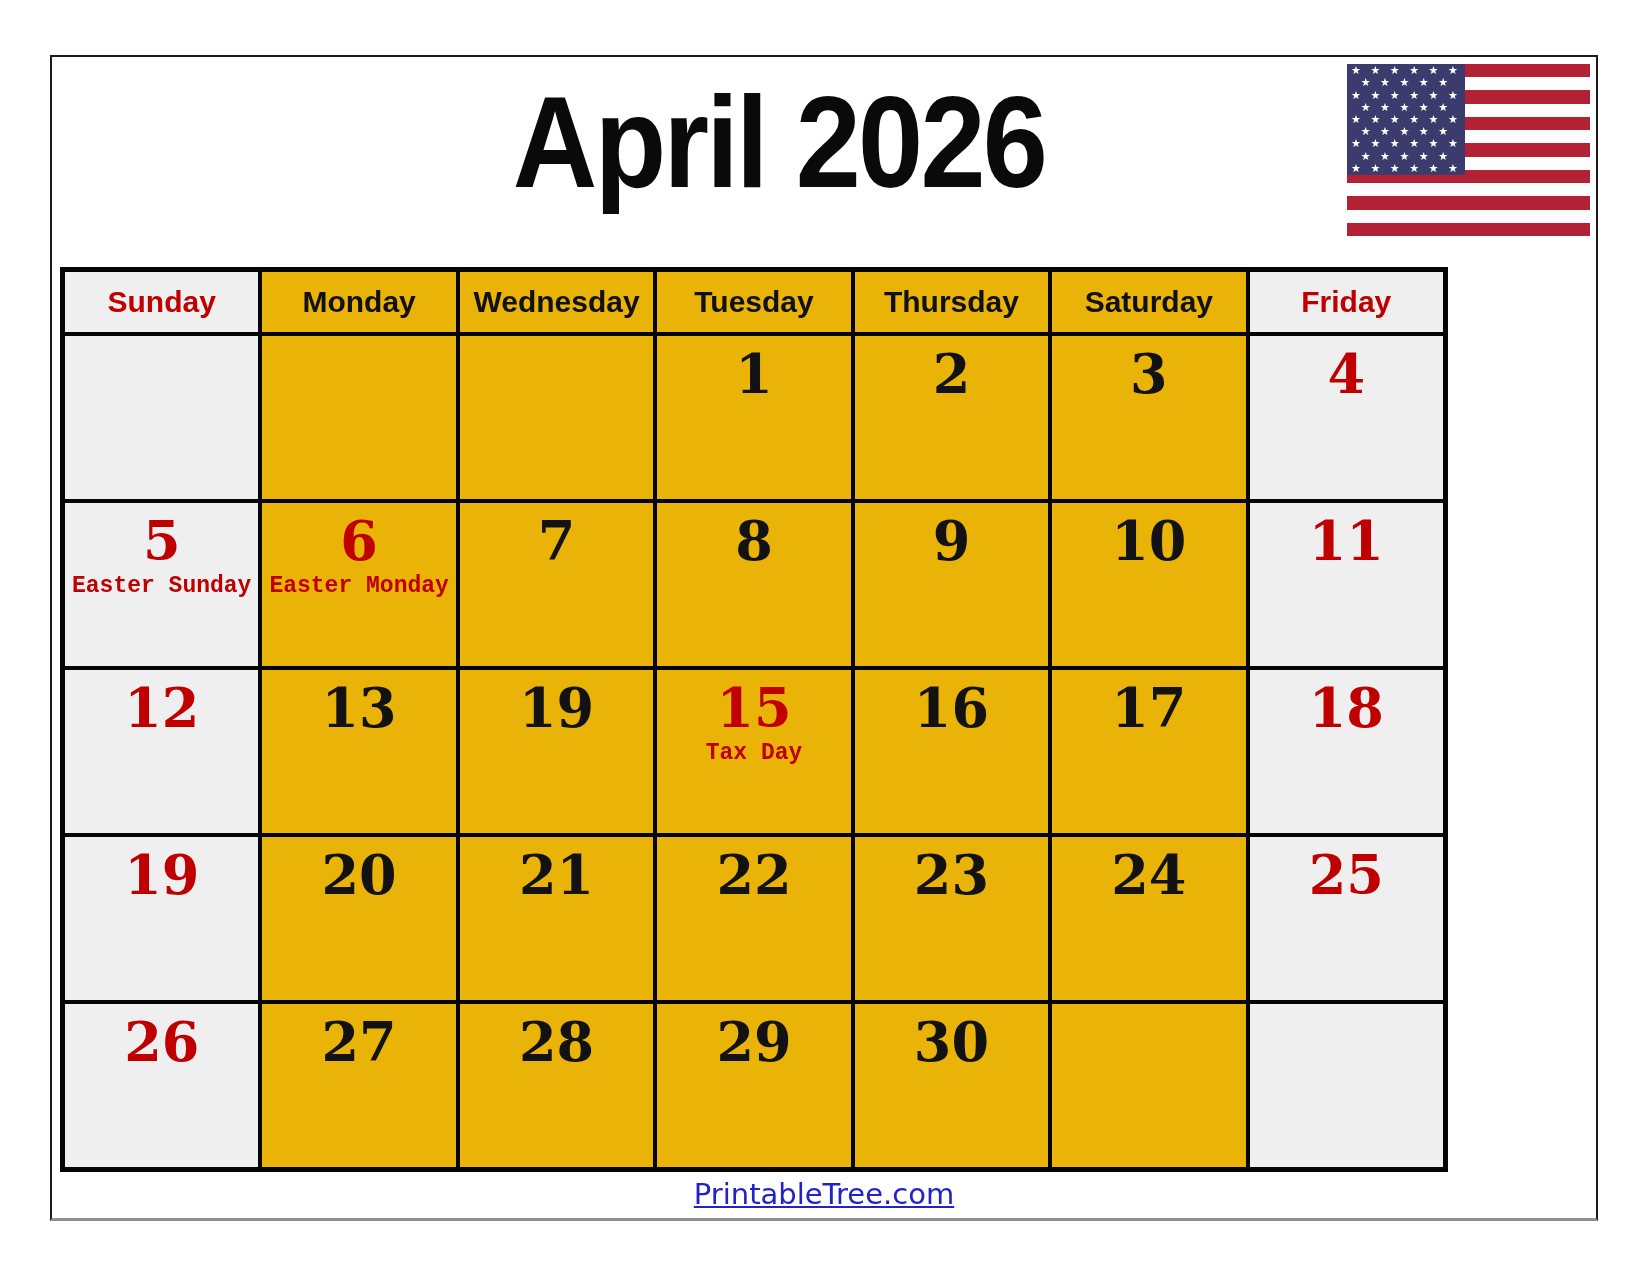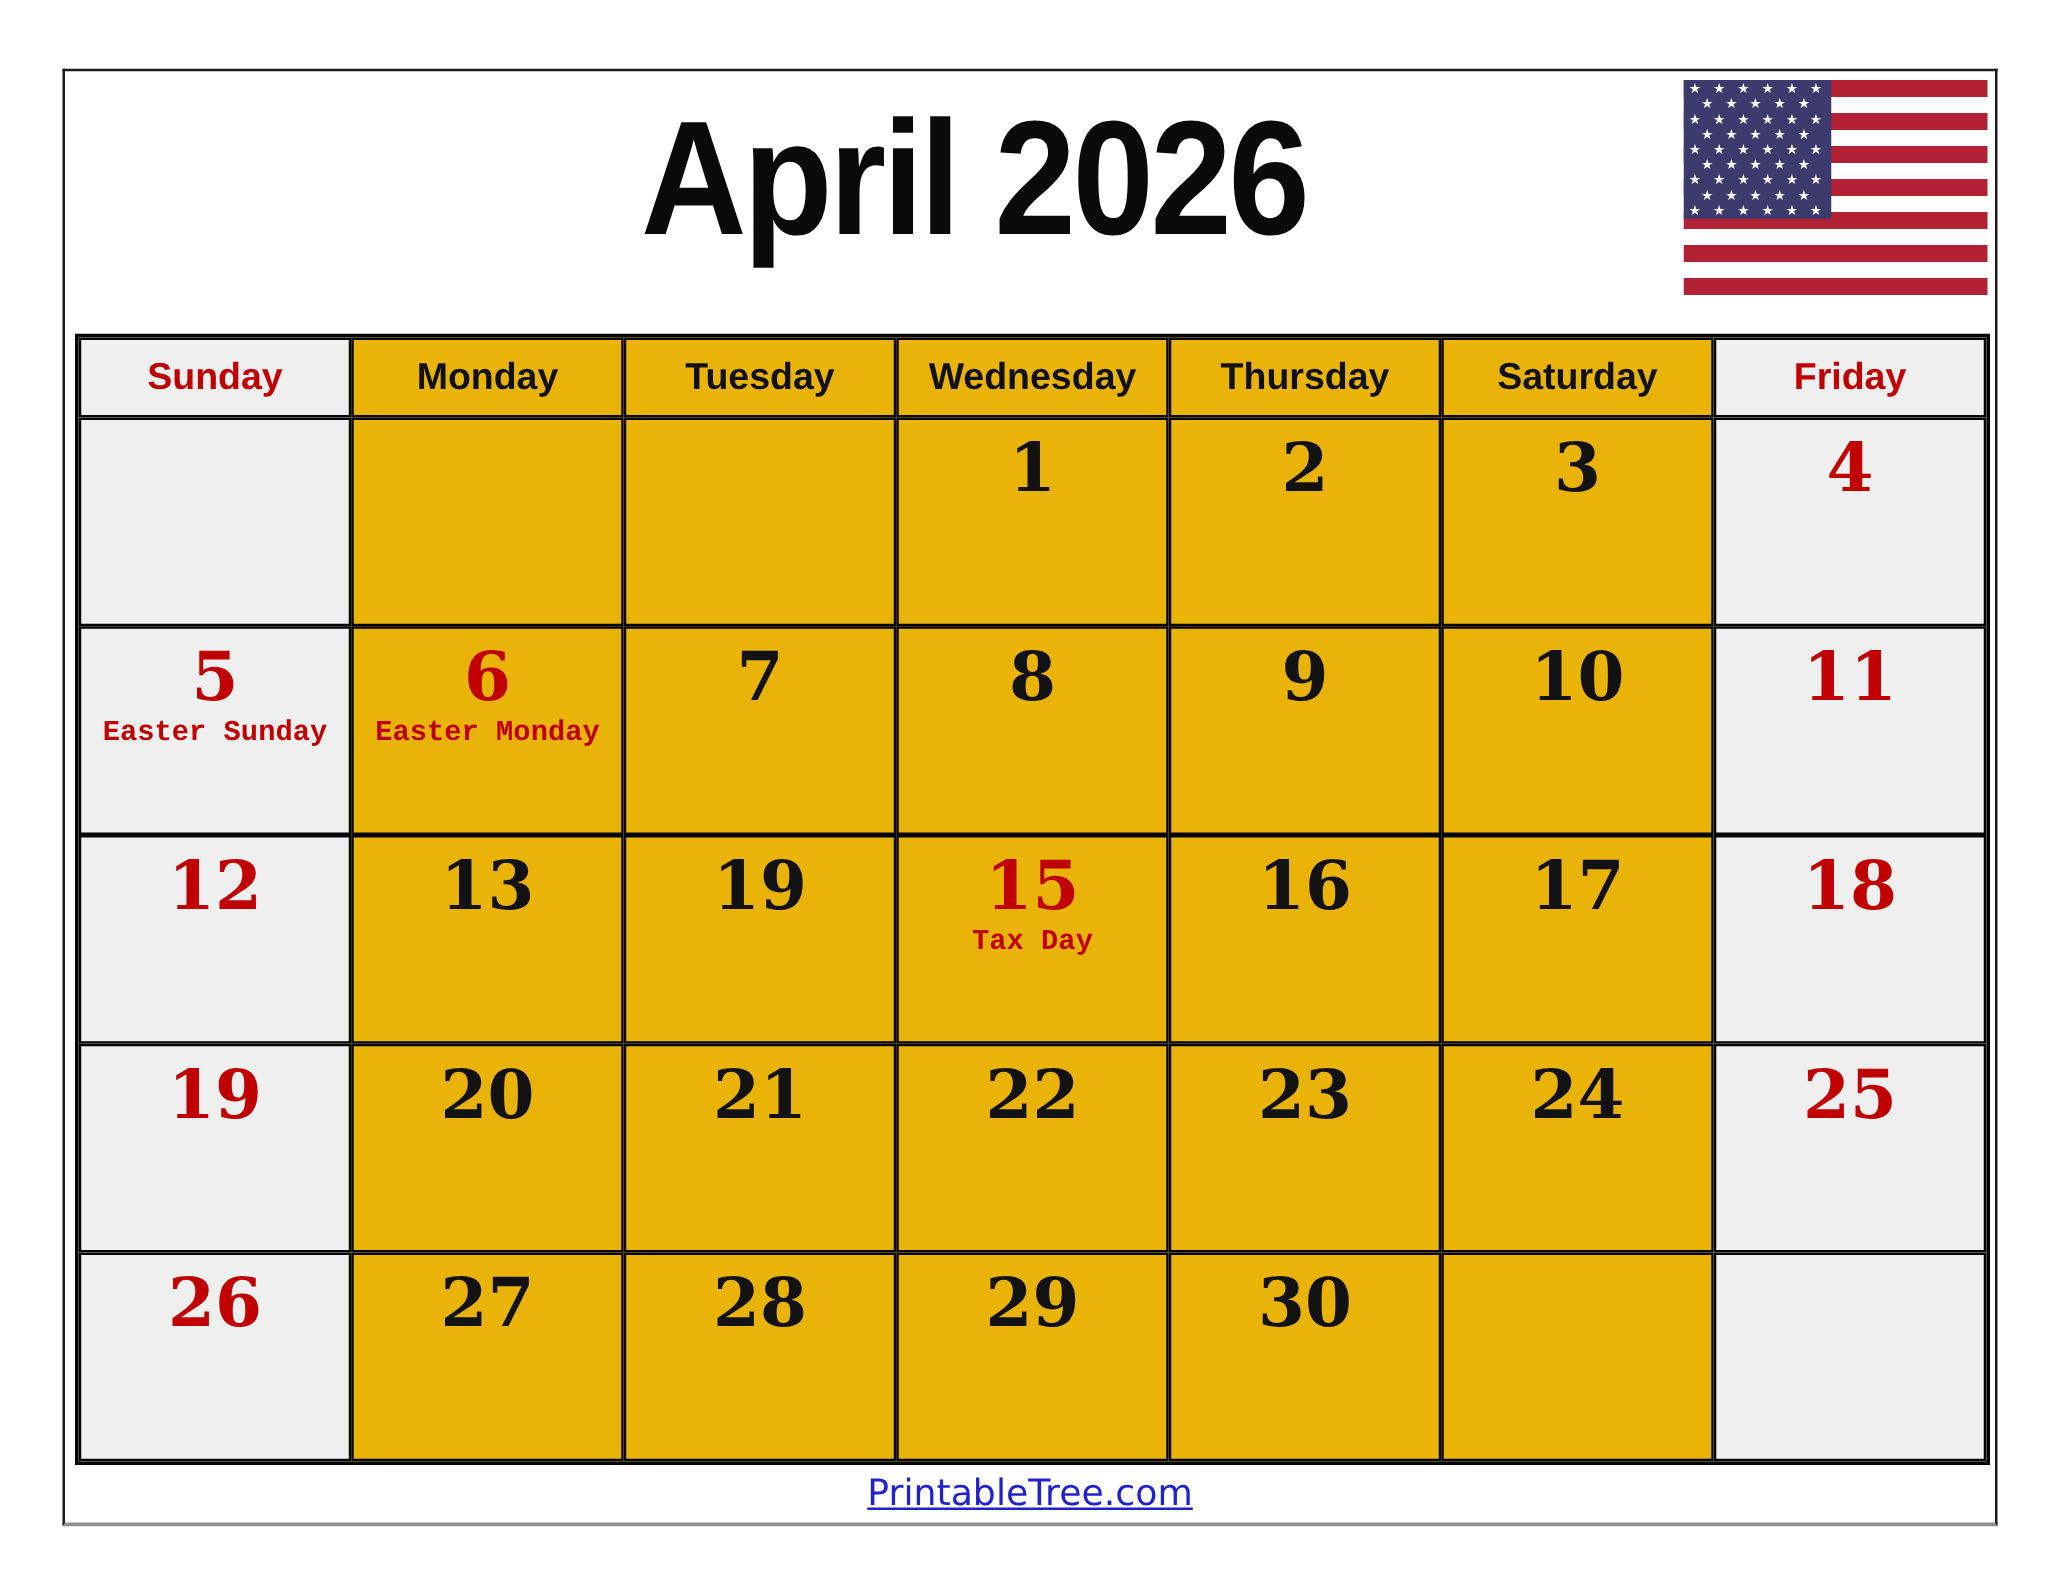--- a/index.html
+++ b/index.html
@@ -33,21 +33,21 @@
     display:flex; flex-direction:column; justify-content:space-evenly;
     overflow:hidden;
   }
   .starrow {
     color:#ffffff; font-size:11px; line-height:1; text-align:center;
     letter-spacing:3px; white-space:nowrap;
     font-family:"DejaVu Sans", sans-serif;
   }
   
   .grid {
-    position:absolute; left:8px; top:210px; width:1532px; box-sizing:border-box;
+    position:absolute; left:8px; top:210px; width:1388px; box-sizing:border-box;
     border:3px solid #050505;
     display:grid; grid-template-columns:repeat(7, 1fr);
     grid-template-rows:64px repeat(5, 167px);
     background:#ffffff;
   }
   .hcell, .cell { border:2px solid #050505; box-sizing:border-box; background:#eab308; }
   .grid > div:nth-child(7n+1), .grid > div:nth-child(7n) { background:#EFEFEF; }
   .hcell {
     display:flex; align-items:center; justify-content:center;
     font-size:30px; font-weight:bold; color:#111111;
@@ -92,22 +92,22 @@
           <div class="starrow">★ ★ ★ ★ ★ ★</div>
           <div class="starrow">★ ★ ★ ★ ★</div>
           <div class="starrow">★ ★ ★ ★ ★ ★</div>
         </div>
     </div>
   </div>
 
   <div class="grid">
     <div class="hcell">Sunday</div>
     <div class="hcell">Monday</div>
+    <div class="hcell">Wednesday</div>
     <div class="hcell">Tuesday</div>
-    <div class="hcell">Wednesday</div>
     <div class="hcell">Thursday</div>
     <div class="hcell">Saturday</div>
     <div class="hcell">Friday</div>
 
     <div class="cell">
         <div class="num"></div>
         <div class="holiday"></div>
       </div>
     <div class="cell">
         <div class="num"></div>

